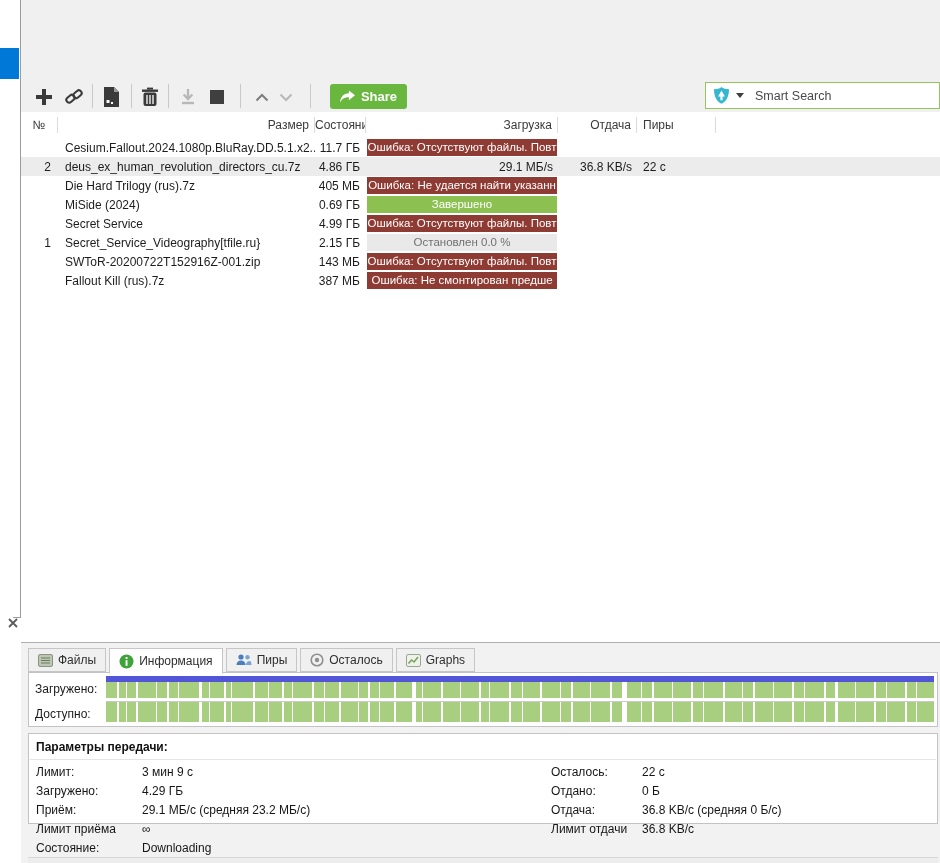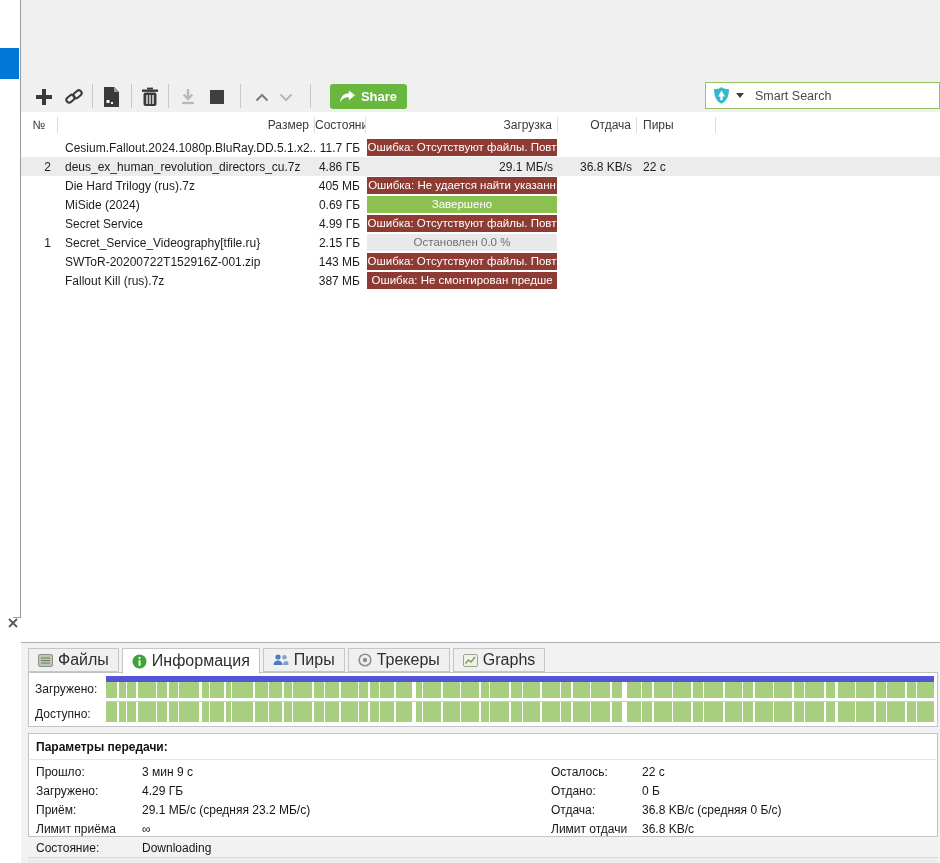--- a/index.html
+++ b/index.html
@@ -41,31 +41,31 @@
   .c-time{padding-left:6px;}
   .badge{height:17px;line-height:17px;font-size:11.5px;text-align:center;white-space:nowrap;overflow:hidden;}
   .badge.error{background:#8e3b34;color:#fff;}
   .badge.done{background:#8cc152;color:#fff;}
   .badge.stopped{background:#e9e9e9;color:#707070;}
   .badge.progress{position:relative;background:#fff;border:1px solid #c6cdd4;height:15px;line-height:15px;box-sizing:content-box;}
   .badge.progress .fill{position:absolute;left:0;top:0;bottom:0;background:#7cb5e8;}
   .badge.progress .lbl{position:relative;color:#f2f6fa;}
   
   .bottom-bg{position:absolute;left:21px;top:643px;width:919px;height:220px;background:#f2f2f2;}
-  .tab-bar{position:absolute;left:28px;top:648px;display:flex;gap:3px;font-size:16px;z-index:2;}
+  .tab-bar{position:absolute;left:28px;top:648px;display:flex;gap:3px;font-size:12px;z-index:2;}
   .tab{display:flex;align-items:center;gap:5px;padding:0 9px;height:22px;background:#f0f0f0;border:1px solid #c6c6c6;color:#2e2e2e;cursor:pointer;}
   .tab.active{background:#fff;height:24px;border-bottom:1px solid #fff;margin-bottom:-1px;font-weight:normal;}
   .ticon{display:flex;align-items:center;}
   .pieces-box{position:absolute;left:28px;top:672px;width:910px;height:55px;background:#fff;border:1px solid #c3c3c3;box-sizing:border-box;z-index:1;}
   .plabel-abs{position:absolute;left:6px;font-size:12px;color:#1a1a1a;}
   .bar{position:absolute;left:77px;right:3px;}
   .bar .blue{height:6px;background:#5355d8;}
   .green{position:relative;background:#a8cf80;overflow:hidden;}
   .stripe{position:absolute;top:0;bottom:0;background:#fff;}
-  .params-box{position:absolute;left:28px;top:733px;width:910px;height:104px;background:#fff;border:1px solid #c3c3c3;box-sizing:border-box;}
+  .params-box{position:absolute;left:28px;top:733px;width:910px;height:91px;background:#fff;border:1px solid #c3c3c3;box-sizing:border-box;}
   .params-title{position:absolute;left:7px;top:6px;font-size:12px;font-weight:bold;color:#111;}
   .params-sep{position:absolute;left:1px;right:1px;top:25px;height:1px;background:#e4e4e4;}
   .params-grid{position:absolute;top:29px;display:grid;font-size:12px;color:#161616;line-height:19px;}
   .params-left{left:7px;grid-template-columns:106px auto;}
   .params-right{left:522px;grid-template-columns:91px auto;}
   .bottom-strip{position:absolute;left:28px;top:857px;width:910px;height:6px;background:#ededed;border-top:1px solid #d8d8d8;}
 </style>
 </head>
 <body>
 
@@ -297,21 +297,21 @@
         </span>
         <span>Пиры</span>
       </div>
       <div class="tab">
         <span class="ticon">
           <svg width="14" height="14" viewBox="0 0 14 14">
             <circle cx="7" cy="7" r="5.8" fill="none" stroke="#8f8f8f" stroke-width="1.6"></circle>
             <circle cx="7" cy="7" r="2.2" fill="#8f8f8f"></circle>
           </svg>
         </span>
-        <span>Трекеры</span>
+        <span>Осталось</span>
       </div>
       <div class="tab">
         <span class="ticon">
           <svg width="15" height="13" viewBox="0 0 15 13">
             <rect x="0.5" y="0.5" width="14" height="12" rx="1.5" fill="#eef3ea" stroke="#9aa792"></rect>
             <path d="M2.5 9.5l3-3.5 2.5 2 4-5" stroke="#7aa05a" stroke-width="1.5" fill="none"></path>
           </svg>
         </span>
         <span>Graphs</span>
       </div>
@@ -434,21 +434,21 @@
           <div class="stripe" style="left: 96.5%; width: 2px;"></div>
           <div class="stripe" style="left: 97.8%; width: 1px;"></div>
         </div>
     </div>
   </div>
 
   <div class="params-box">
     <div class="params-title">Параметры передачи:</div>
     <div class="params-sep"></div>
     <div class="params-grid params-left">
-        <div>Прошло:</div>
+        <div>Лимит:</div>
         <div>3 мин 9 с</div>
         <div>Загружено:</div>
         <div>4.29 ГБ</div>
         <div>Приём:</div>
         <div>29.1 МБ/с (средняя 23.2 МБ/с)</div>
         <div>Лимит приёма</div>
         <div>∞</div>
         <div>Состояние:</div>
         <div>Downloading</div>
       </div>

